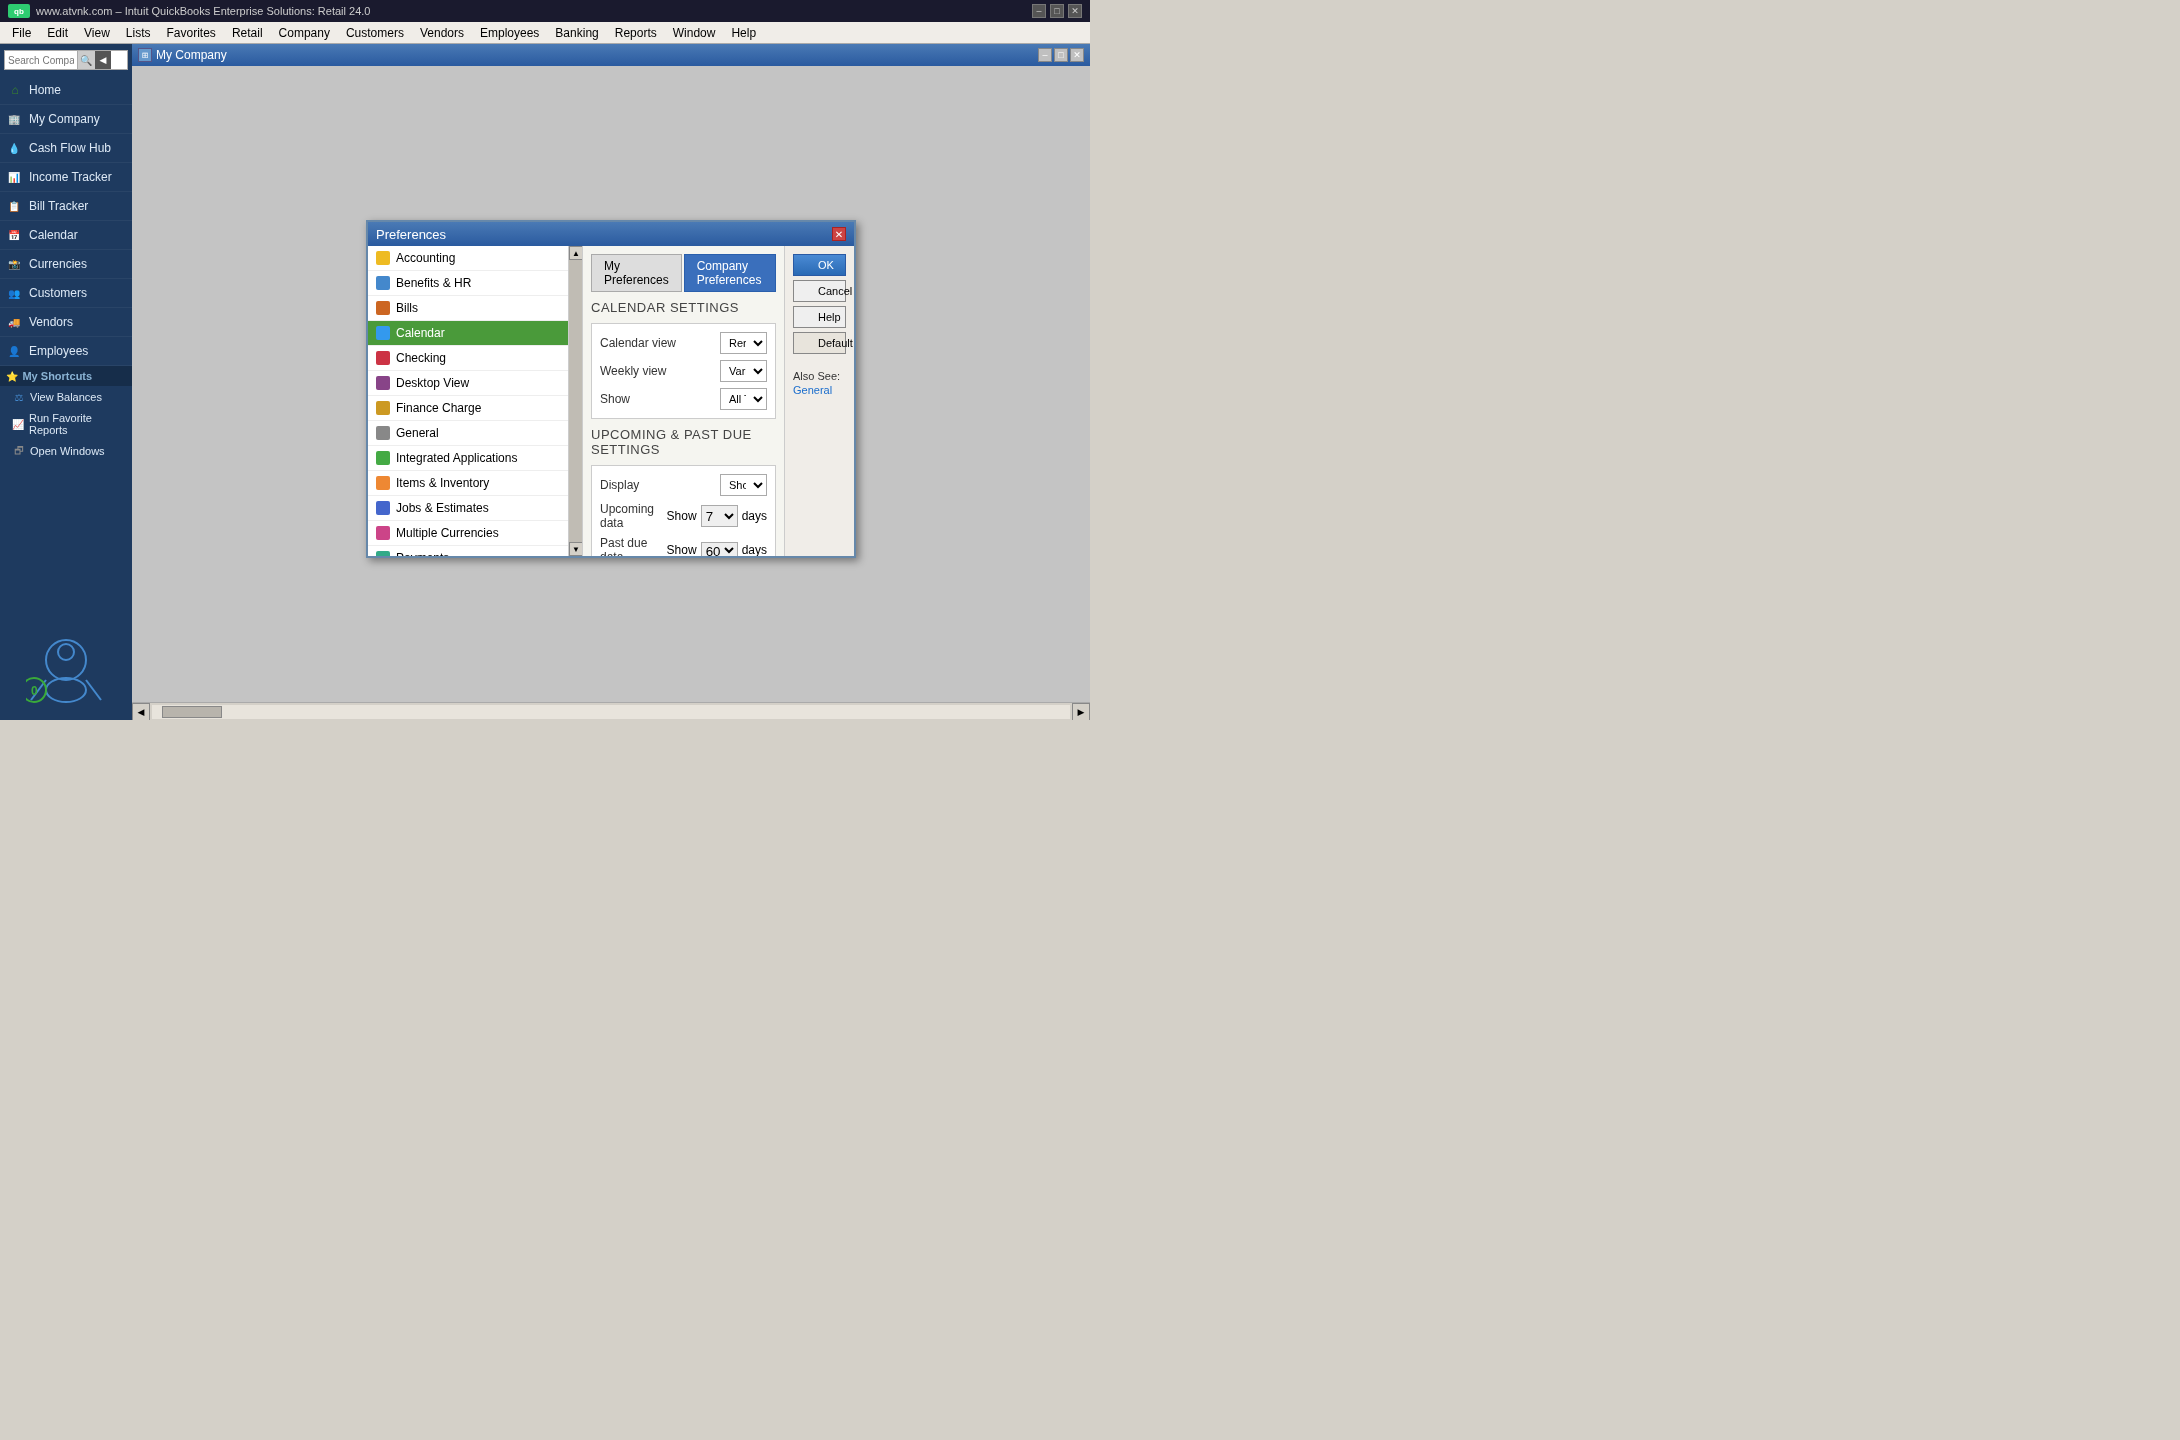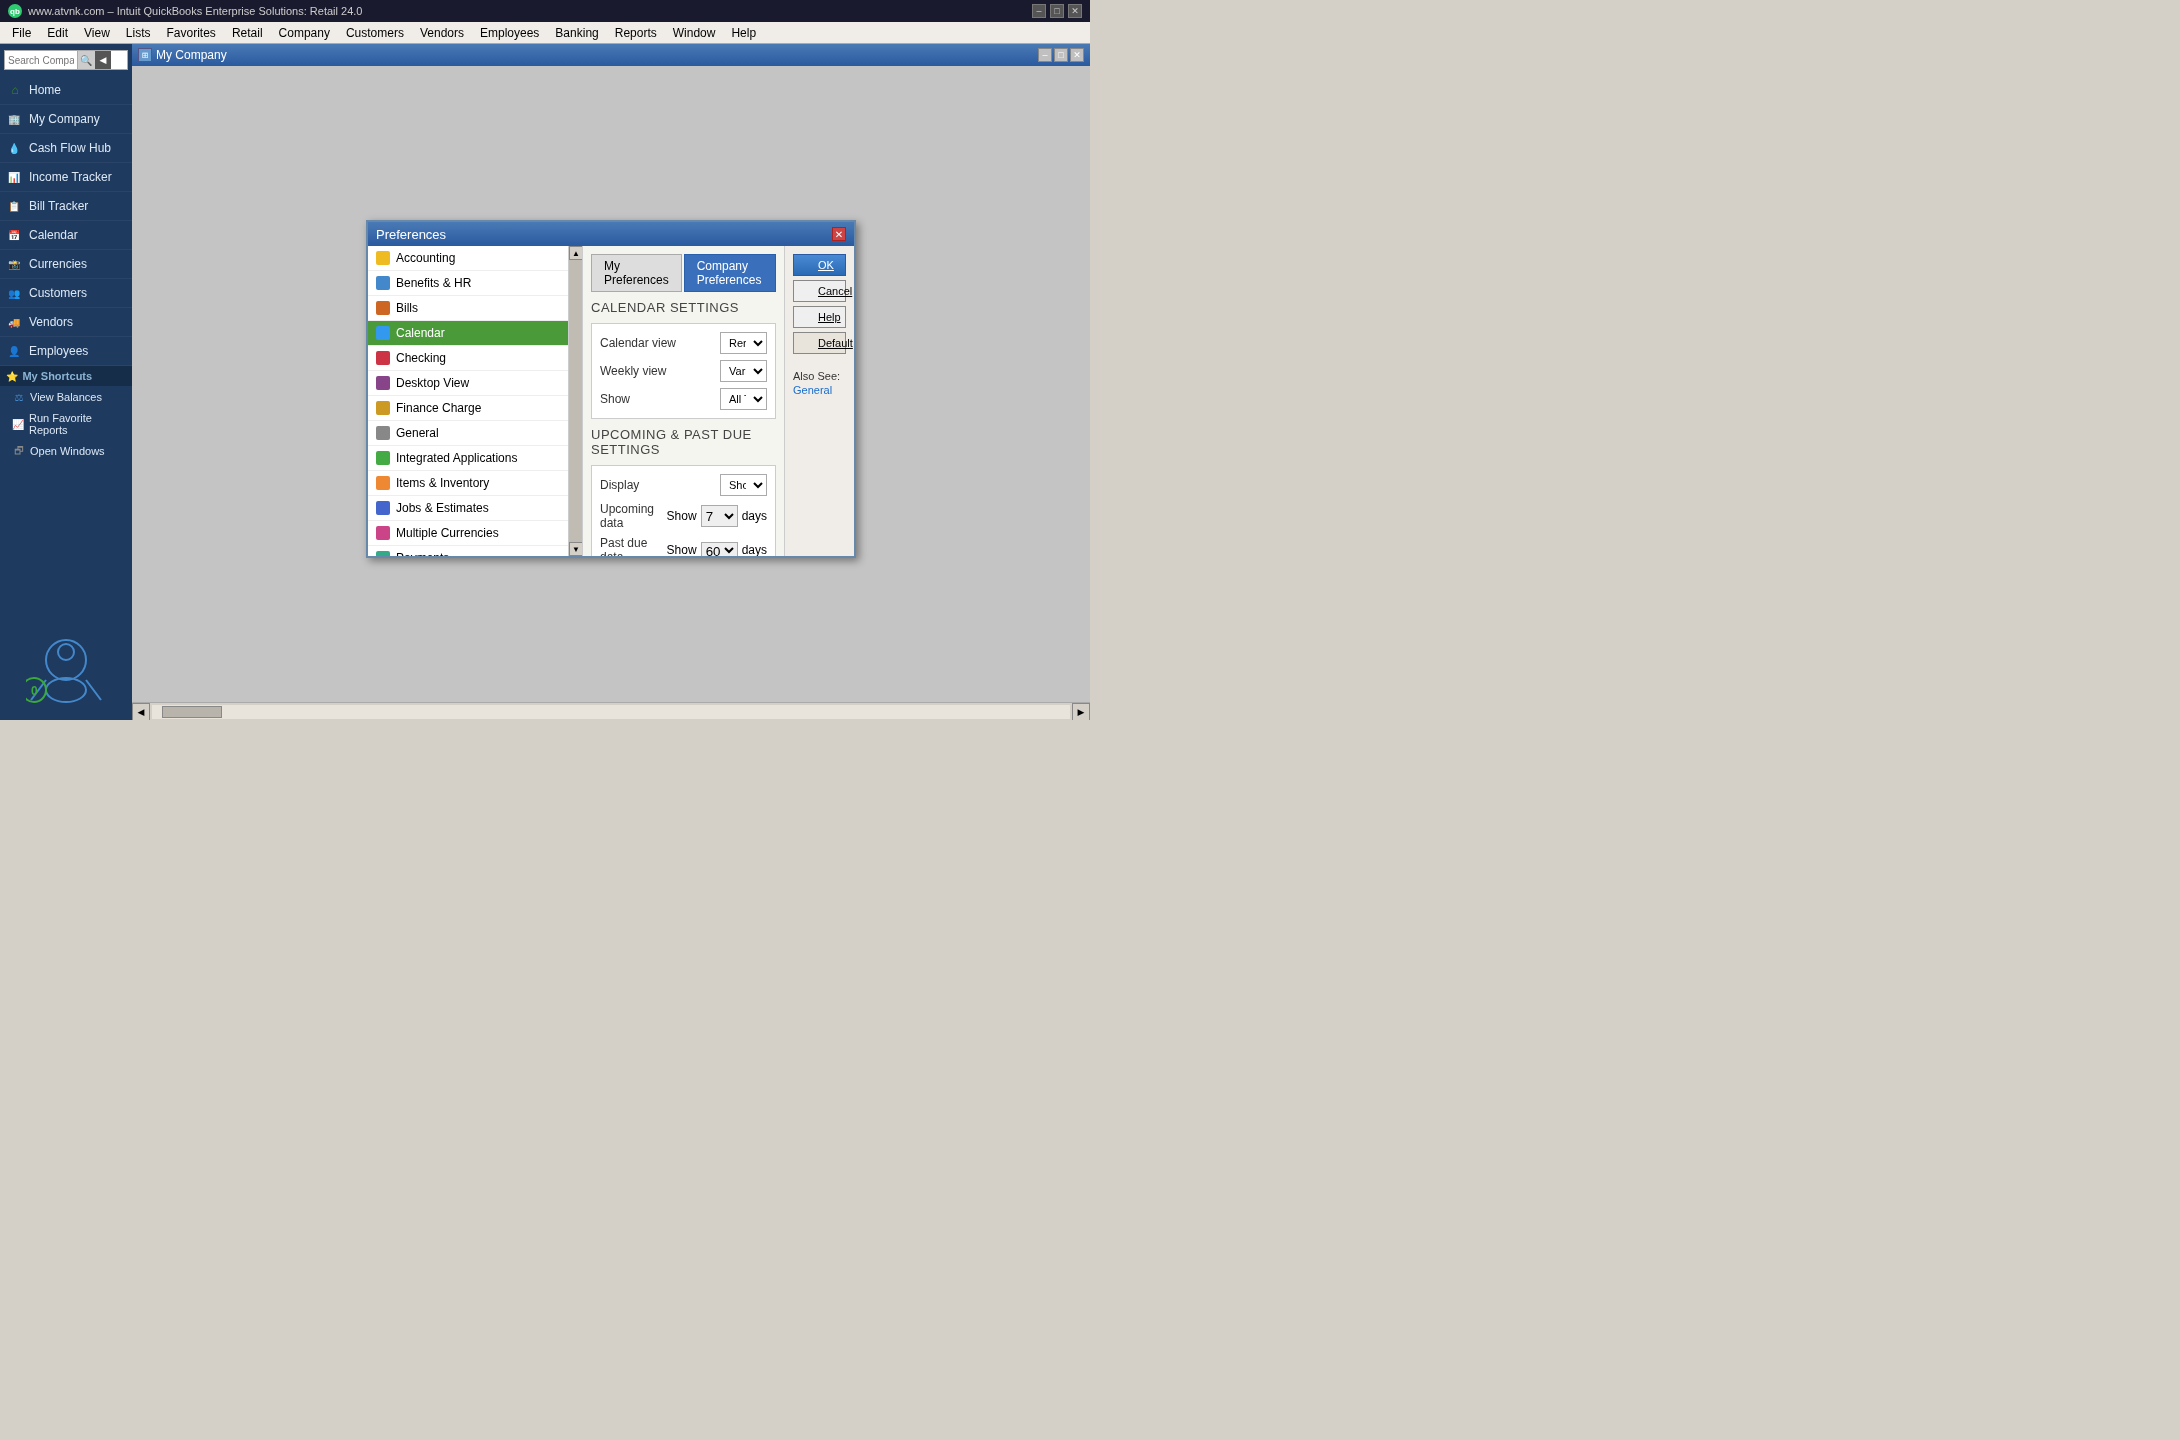--- a/index.html
+++ b/index.html
@@ -10,23 +10,23 @@
       background: #1a1a2e;
       color: #ccc;
       font-size: 11px;
       padding: 3px 8px;
       display: flex;
       align-items: center;
       justify-content: space-between;
       height: 22px;
     }
     .title-bar-logo {
-      width: 14px; height: 14px;
+      width: 22px; height: 14px;
       background: #2ecc71;
-      border-radius: 7px;
+      border-radius: 2px;
       font-size: 8px;
       color: white;
       display: flex; align-items: center; justify-content: center;
       font-weight: bold;
       margin-right: 6px;
     }
     .title-bar-left { display: flex; align-items: center; }
     .title-bar-controls { display: flex; gap: 4px; }
     .title-bar-btn {
       width: 14px; height: 14px;
@@ -342,21 +342,20 @@
       background: #f0ede8;
       border-left: 1px solid #ccc;
       width: 70px;
     }
     .pref-btn {
       padding: 4px 24px;
       border: 1px solid #888;
       font-size: 11px;
       cursor: pointer;
       text-align: center;
-      text-decoration: underline;
     }
     .pref-btn.primary {
       background: linear-gradient(to bottom, #4a8ad4, #2a6ab4);
       color: white;
       border-color: #2a5aa4;
     }
     .pref-btn.default-btn { background: #e8e4dc; }
     .also-see {
       margin-top: 12px;
       font-size: 11px;

